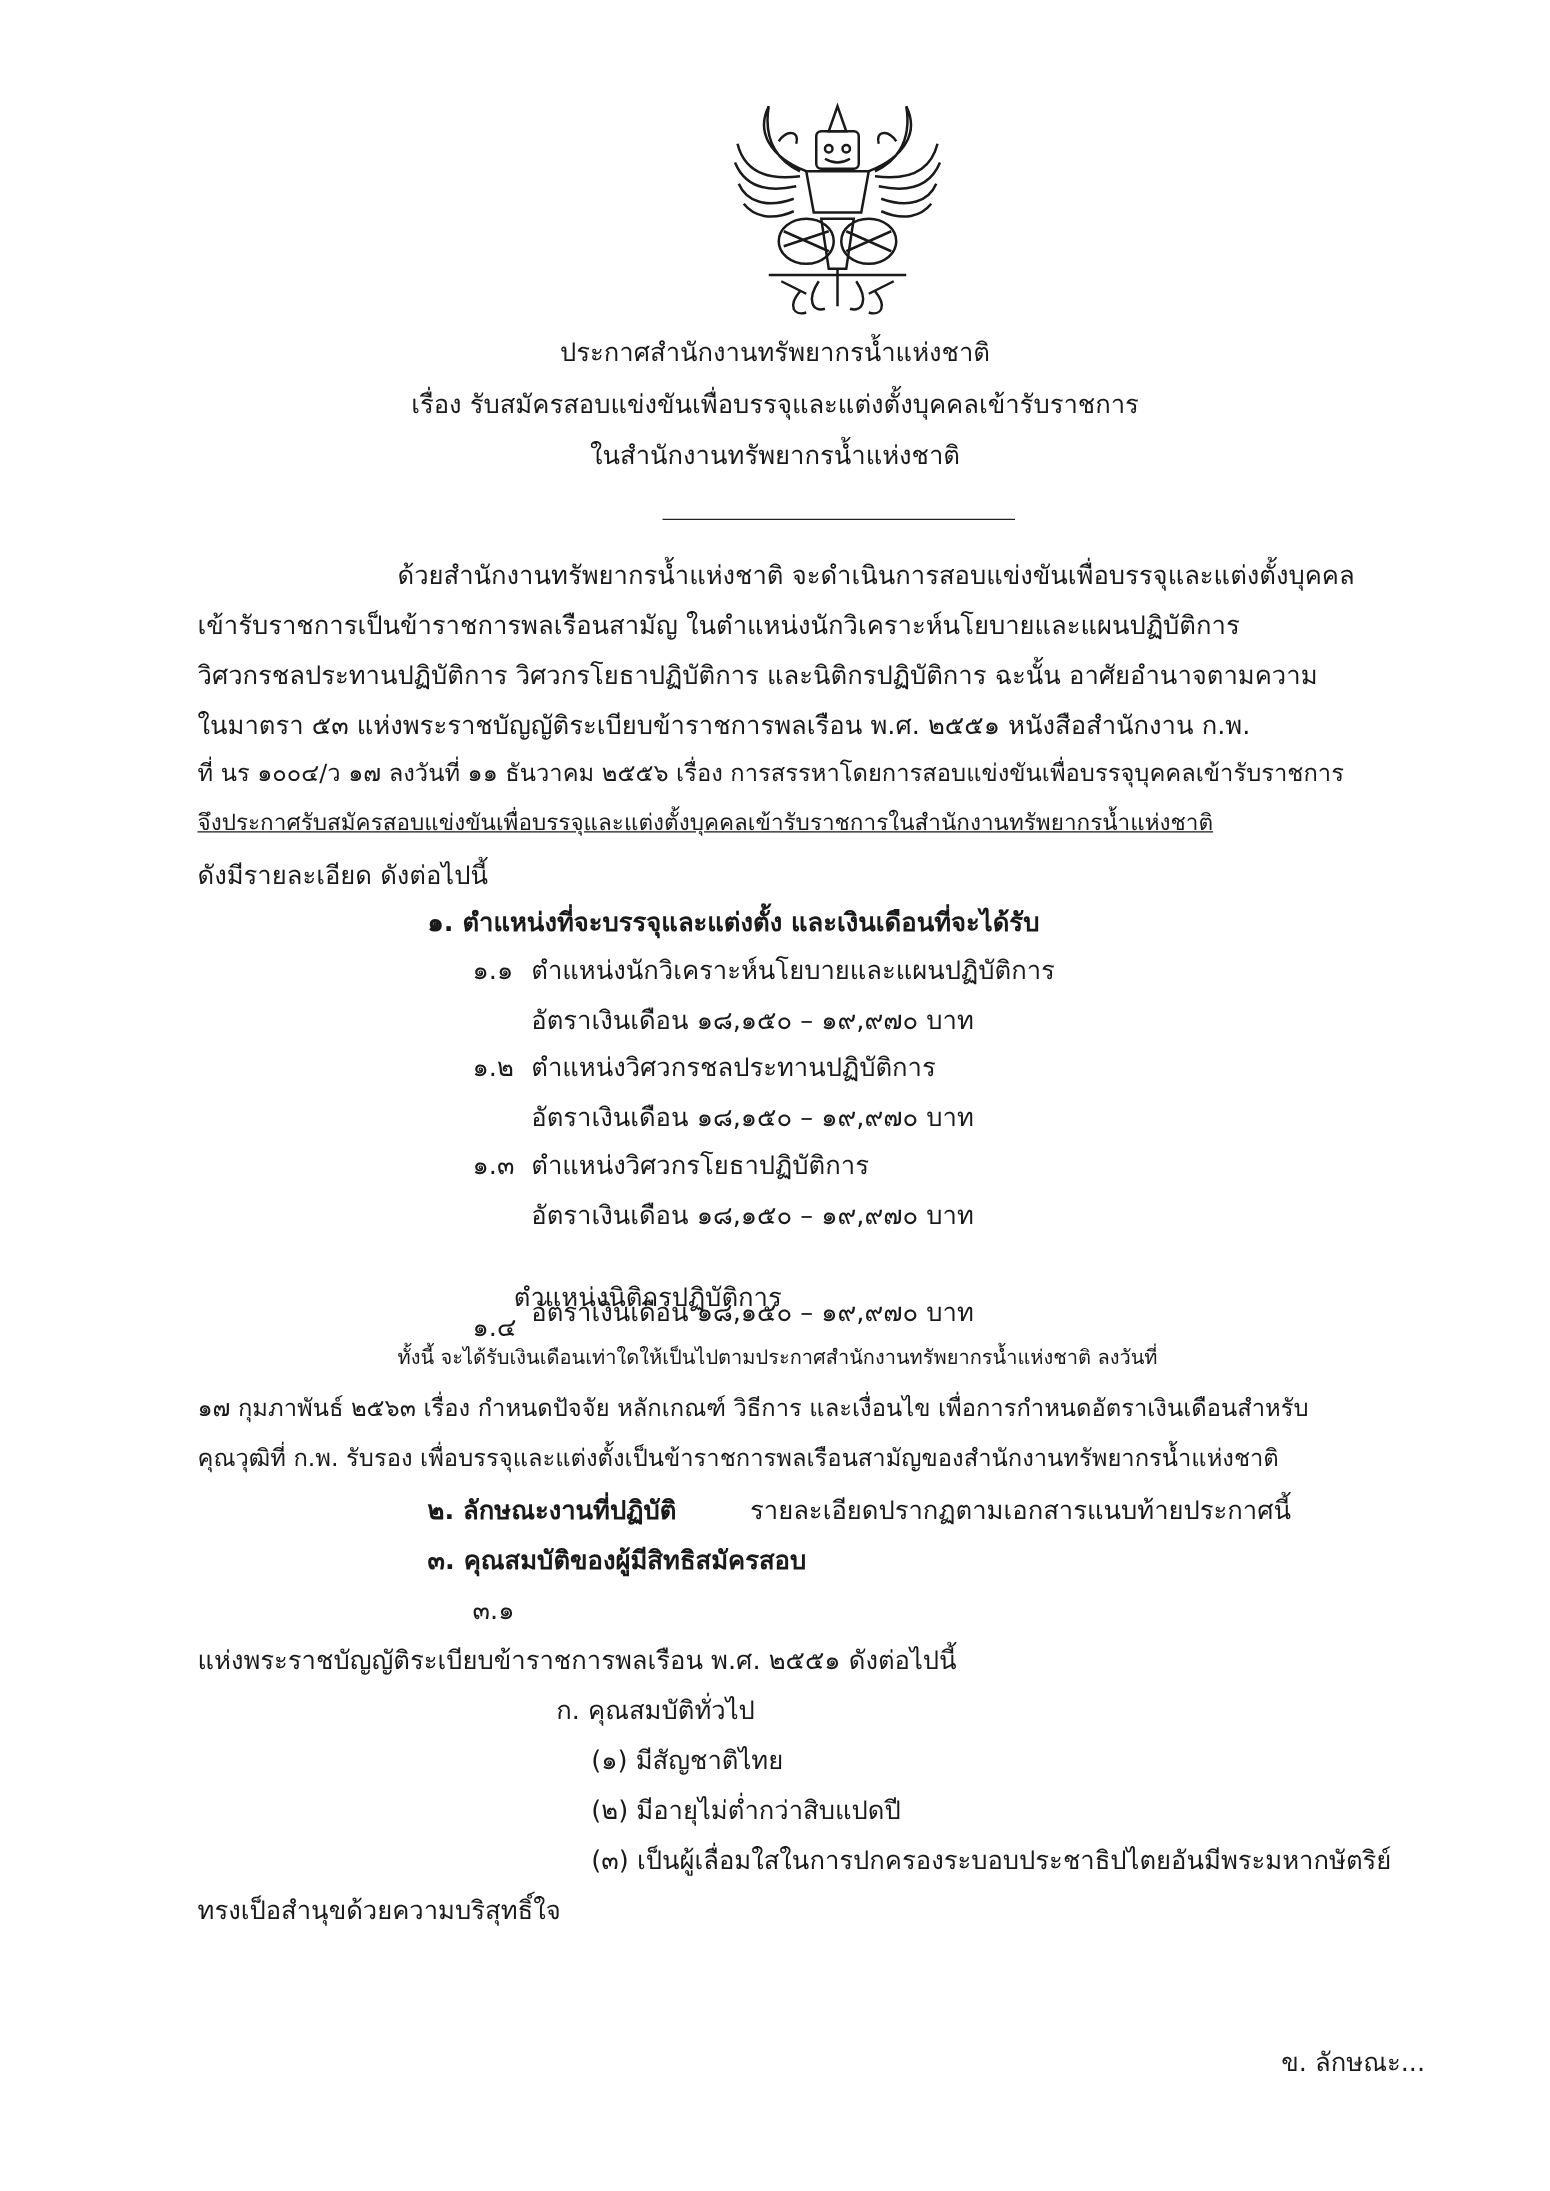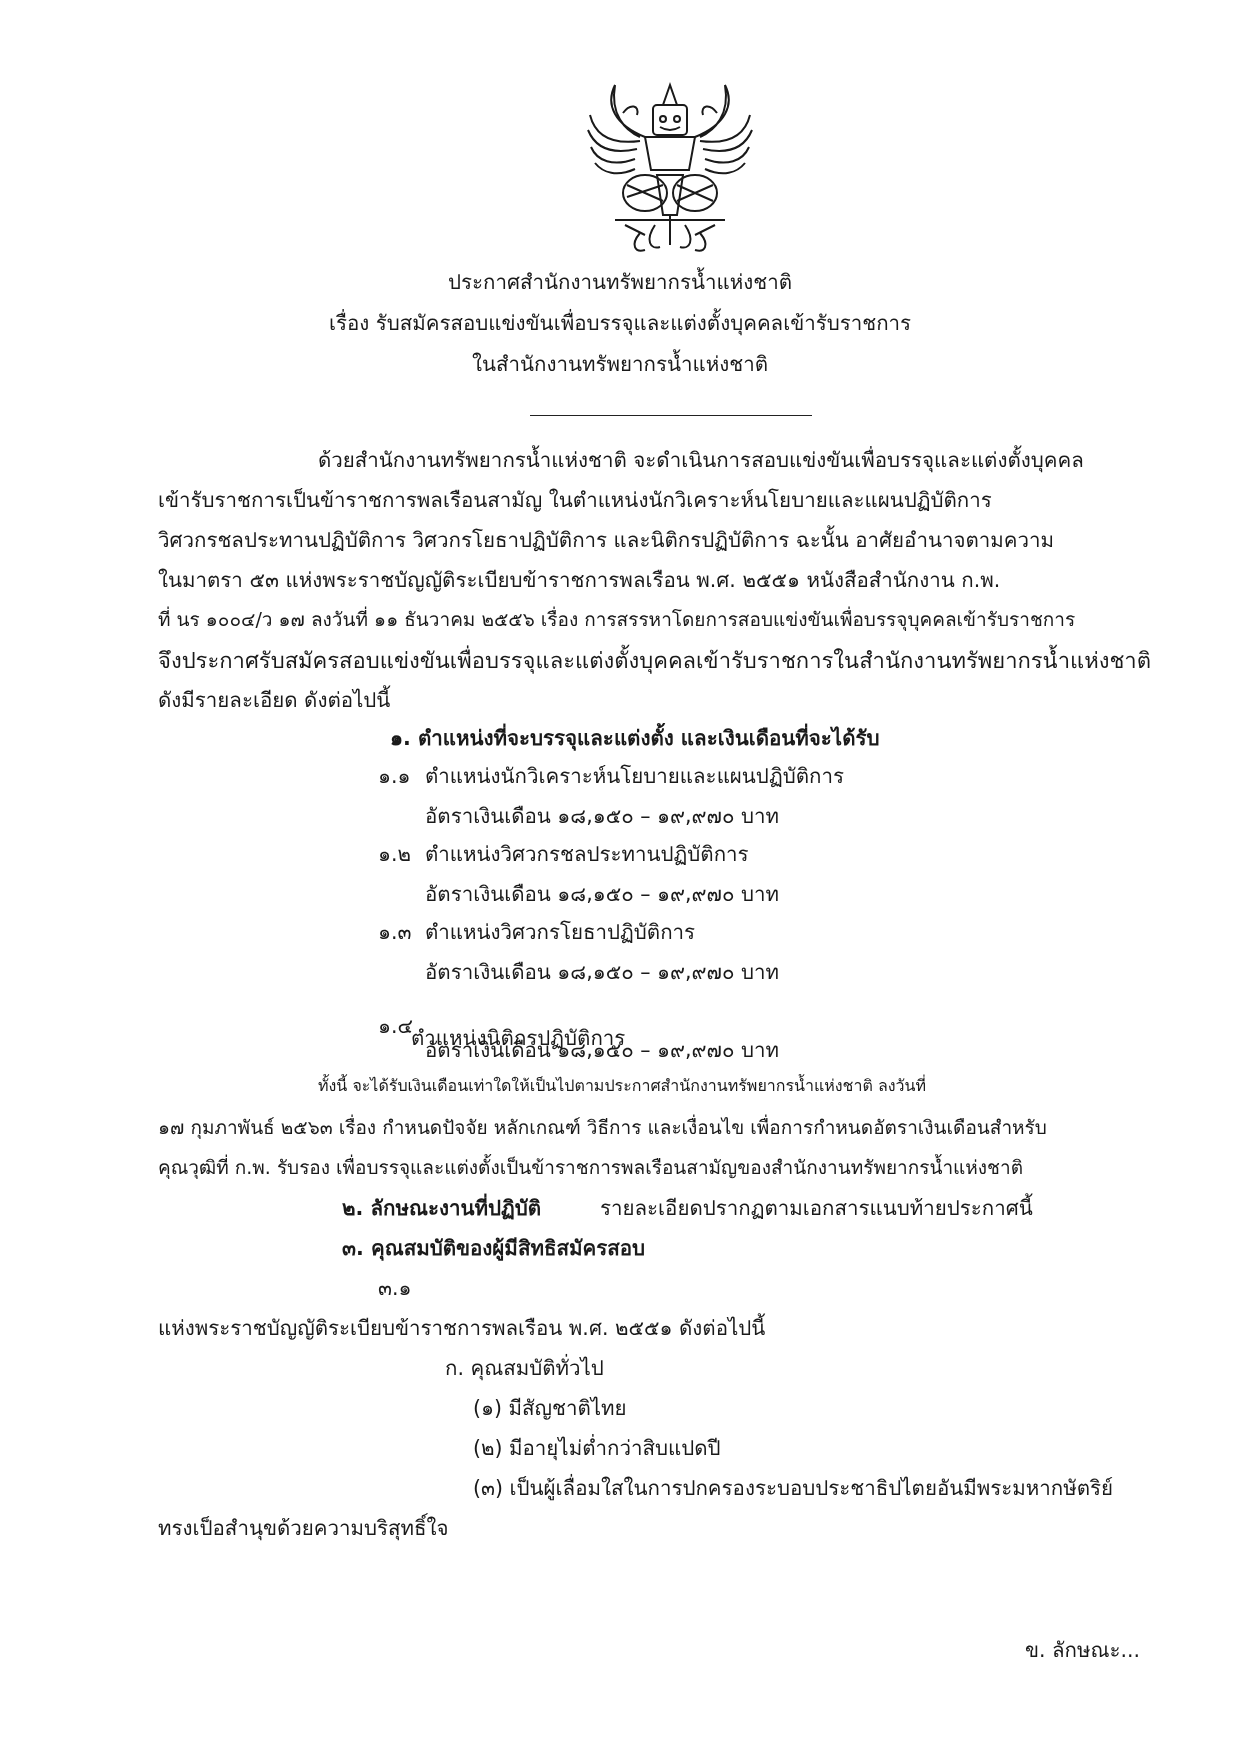--- a/index.html
+++ b/index.html
@@ -51,38 +51,38 @@
   <div class="line center" style="top:272px;">ประกาศสำนักงานทรัพยากรน้ำแห่งชาติ</div>
   <div class="line center" style="top:313px;">เรื่อง  รับสมัครสอบแข่งขันเพื่อบรรจุและแต่งตั้งบุคคลเข้ารับราชการ</div>
   <div class="line center" style="top:354px;">ในสำนักงานทรัพยากรน้ำแห่งชาติ</div>
   <div class="title-rule"></div>
 
   <div class="line" style="left:318px; top:450px; width:822px;">ด้วยสำนักงานทรัพยากรน้ำแห่งชาติ จะดำเนินการสอบแข่งขันเพื่อบรรจุและแต่งตั้งบุคคล</div>
   <div class="line" style="left:158px; top:490px; width:982px;">เข้ารับราชการเป็นข้าราชการพลเรือนสามัญ ในตำแหน่งนักวิเคราะห์นโยบายและแผนปฏิบัติการ</div>
   <div class="line" style="left:158px; top:530px; width:982px;">วิศวกรชลประทานปฏิบัติการ วิศวกรโยธาปฏิบัติการ และนิติกรปฏิบัติการ ฉะนั้น อาศัยอำนาจตามความ</div>
   <div class="line" style="left:158px; top:570px; width:982px;">ในมาตรา ๕๓ แห่งพระราชบัญญัติระเบียบข้าราชการพลเรือน พ.ศ. ๒๕๕๑ หนังสือสำนักงาน ก.พ.</div>
   <div class="line" style="left:158px; top:610px; width:982px; font-size:19px;">ที่ นร ๑๐๐๔/ว ๑๗ ลงวันที่ ๑๑ ธันวาคม ๒๕๕๖ เรื่อง การสรรหาโดยการสอบแข่งขันเพื่อบรรจุบุคคลเข้ารับราชการ</div>
-  <div class="line" style="left:158px; top:650px; width:982px; font-size:22px;">จึงประกาศรับสมัครสอบแข่งขันเพื่อบรรจุและแต่งตั้งบุคคลเข้ารับราชการในสำนักงานทรัพยากรน้ำแห่งชาติ</div>
+  <div class="line" style="left:158px; top:650px; width:982px; font-size:18px;text-decoration:underline;">จึงประกาศรับสมัครสอบแข่งขันเพื่อบรรจุและแต่งตั้งบุคคลเข้ารับราชการในสำนักงานทรัพยากรน้ำแห่งชาติ</div>
   <div class="line" style="left:158px; top:690px;">ดังมีรายละเอียด ดังต่อไปนี้</div>
 
-  <div class="line bold" style="left:342px; top:728px;margin-left:48px;">๑.  ตำแหน่งที่จะบรรจุและแต่งตั้ง และเงินเดือนที่จะได้รับ</div>
+  <div class="line bold" style="left:342px; top:728px;">๑.  ตำแหน่งที่จะบรรจุและแต่งตั้ง และเงินเดือนที่จะได้รับ</div>
 
   <div class="line" style="left:378px; top:766px;">๑.๑</div>
   <div class="line" style="left:425px; top:766px;">ตำแหน่งนักวิเคราะห์นโยบายและแผนปฏิบัติการ</div>
   <div class="line" style="left:425px; top:806px;">อัตราเงินเดือน ๑๘,๑๕๐ – ๑๙,๙๗๐ บาท</div>
 
   <div class="line" style="left:378px; top:844px;">๑.๒</div>
   <div class="line" style="left:425px; top:844px;">ตำแหน่งวิศวกรชลประทานปฏิบัติการ</div>
   <div class="line" style="left:425px; top:884px;">อัตราเงินเดือน ๑๘,๑๕๐ – ๑๙,๙๗๐ บาท</div>
 
   <div class="line" style="left:378px; top:922px;">๑.๓</div>
   <div class="line" style="left:425px; top:922px;">ตำแหน่งวิศวกรโยธาปฏิบัติการ</div>
   <div class="line" style="left:425px; top:962px;">อัตราเงินเดือน ๑๘,๑๕๐ – ๑๙,๙๗๐ บาท</div>
 
-  <div class="line" style="left:378px; top:1016px;">๑.๔</div>
+  <div class="line" style="left:378px; top:1052px;">๑.๔</div>
   <div class="line" style="left:411px; top:1000px;margin-top:28px;">ตำแหน่งนิติกรปฏิบัติการ</div>
   <div class="line" style="left:425px; top:1040px;">อัตราเงินเดือน ๑๘,๑๕๐ – ๑๙,๙๗๐ บาท</div>
 
   <div class="line" style="left:318px; top:1078px; font-size:16px;">ทั้งนี้ จะได้รับเงินเดือนเท่าใดให้เป็นไปตามประกาศสำนักงานทรัพยากรน้ำแห่งชาติ ลงวันที่</div>
   <div class="line" style="left:158px; top:1118px; font-size:19px;">๑๗ กุมภาพันธ์ ๒๕๖๓ เรื่อง กำหนดปัจจัย หลักเกณฑ์ วิธีการ และเงื่อนไข เพื่อการกำหนดอัตราเงินเดือนสำหรับ</div>
   <div class="line" style="left:158px; top:1158px; font-size:19px;">คุณวุฒิที่ ก.พ. รับรอง เพื่อบรรจุและแต่งตั้งเป็นข้าราชการพลเรือนสามัญของสำนักงานทรัพยากรน้ำแห่งชาติ</div>
 
   <div class="line bold" style="left:342px; top:1198px;">๒.  ลักษณะงานที่ปฏิบัติ</div>
   <div class="line" style="left:600px; top:1198px;">รายละเอียดปรากฏตามเอกสารแนบท้ายประกาศนี้</div>
 

